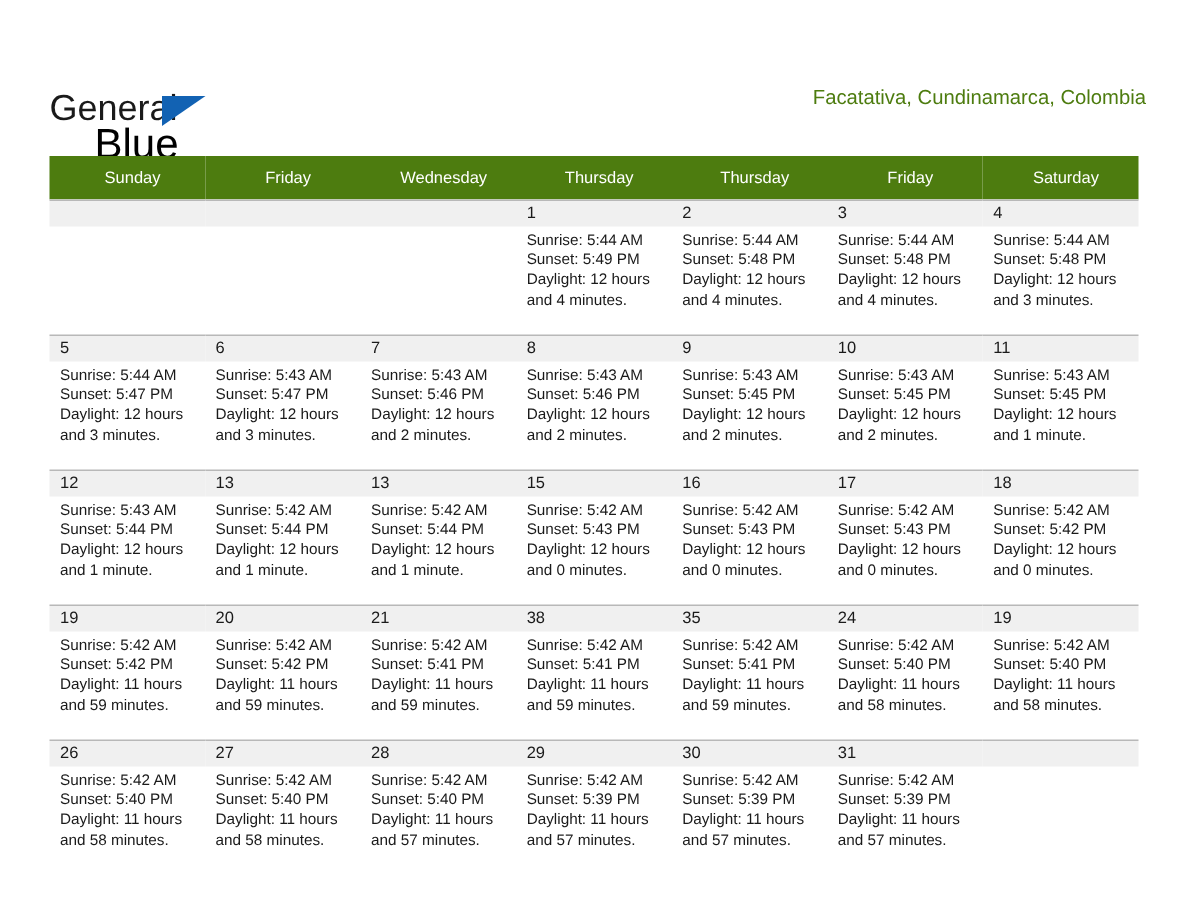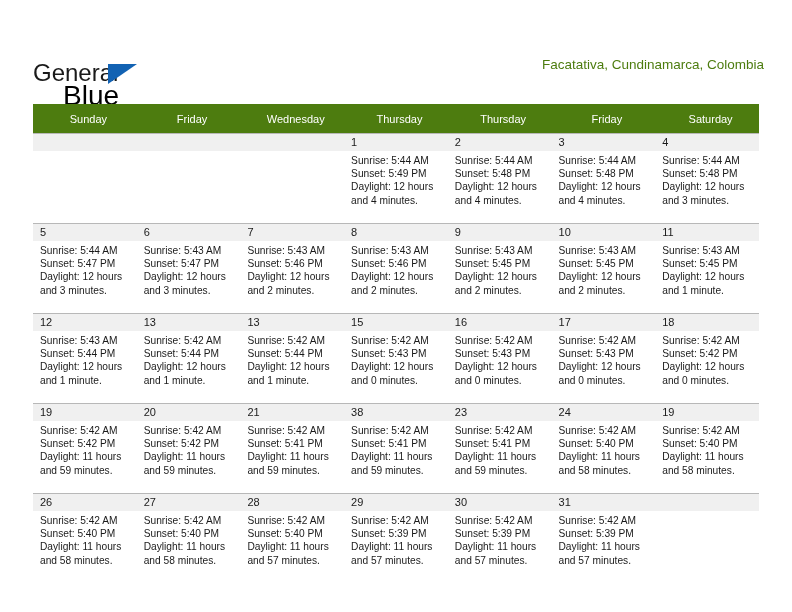--- a/index.html
+++ b/index.html
@@ -429,21 +429,21 @@
               <div class="cell-body">
                 <div>Sunrise: 5:42 AM</div>
                 <div>Sunset: 5:41 PM</div>
                 <div>Daylight: 11 hours</div>
                 <div>and 59 minutes.</div>
               </div>
             </div>
           </td>
           <td>
             <div class="cell-inner filled">
-              <div class="daynum-bar">23</div>
+              <div class="daynum-bar">35</div>
               <div class="cell-body">
                 <div>Sunrise: 5:42 AM</div>
                 <div>Sunset: 5:41 PM</div>
                 <div>Daylight: 11 hours</div>
                 <div>and 59 minutes.</div>
               </div>
             </div>
           </td>
           <td>
             <div class="cell-inner filled">

